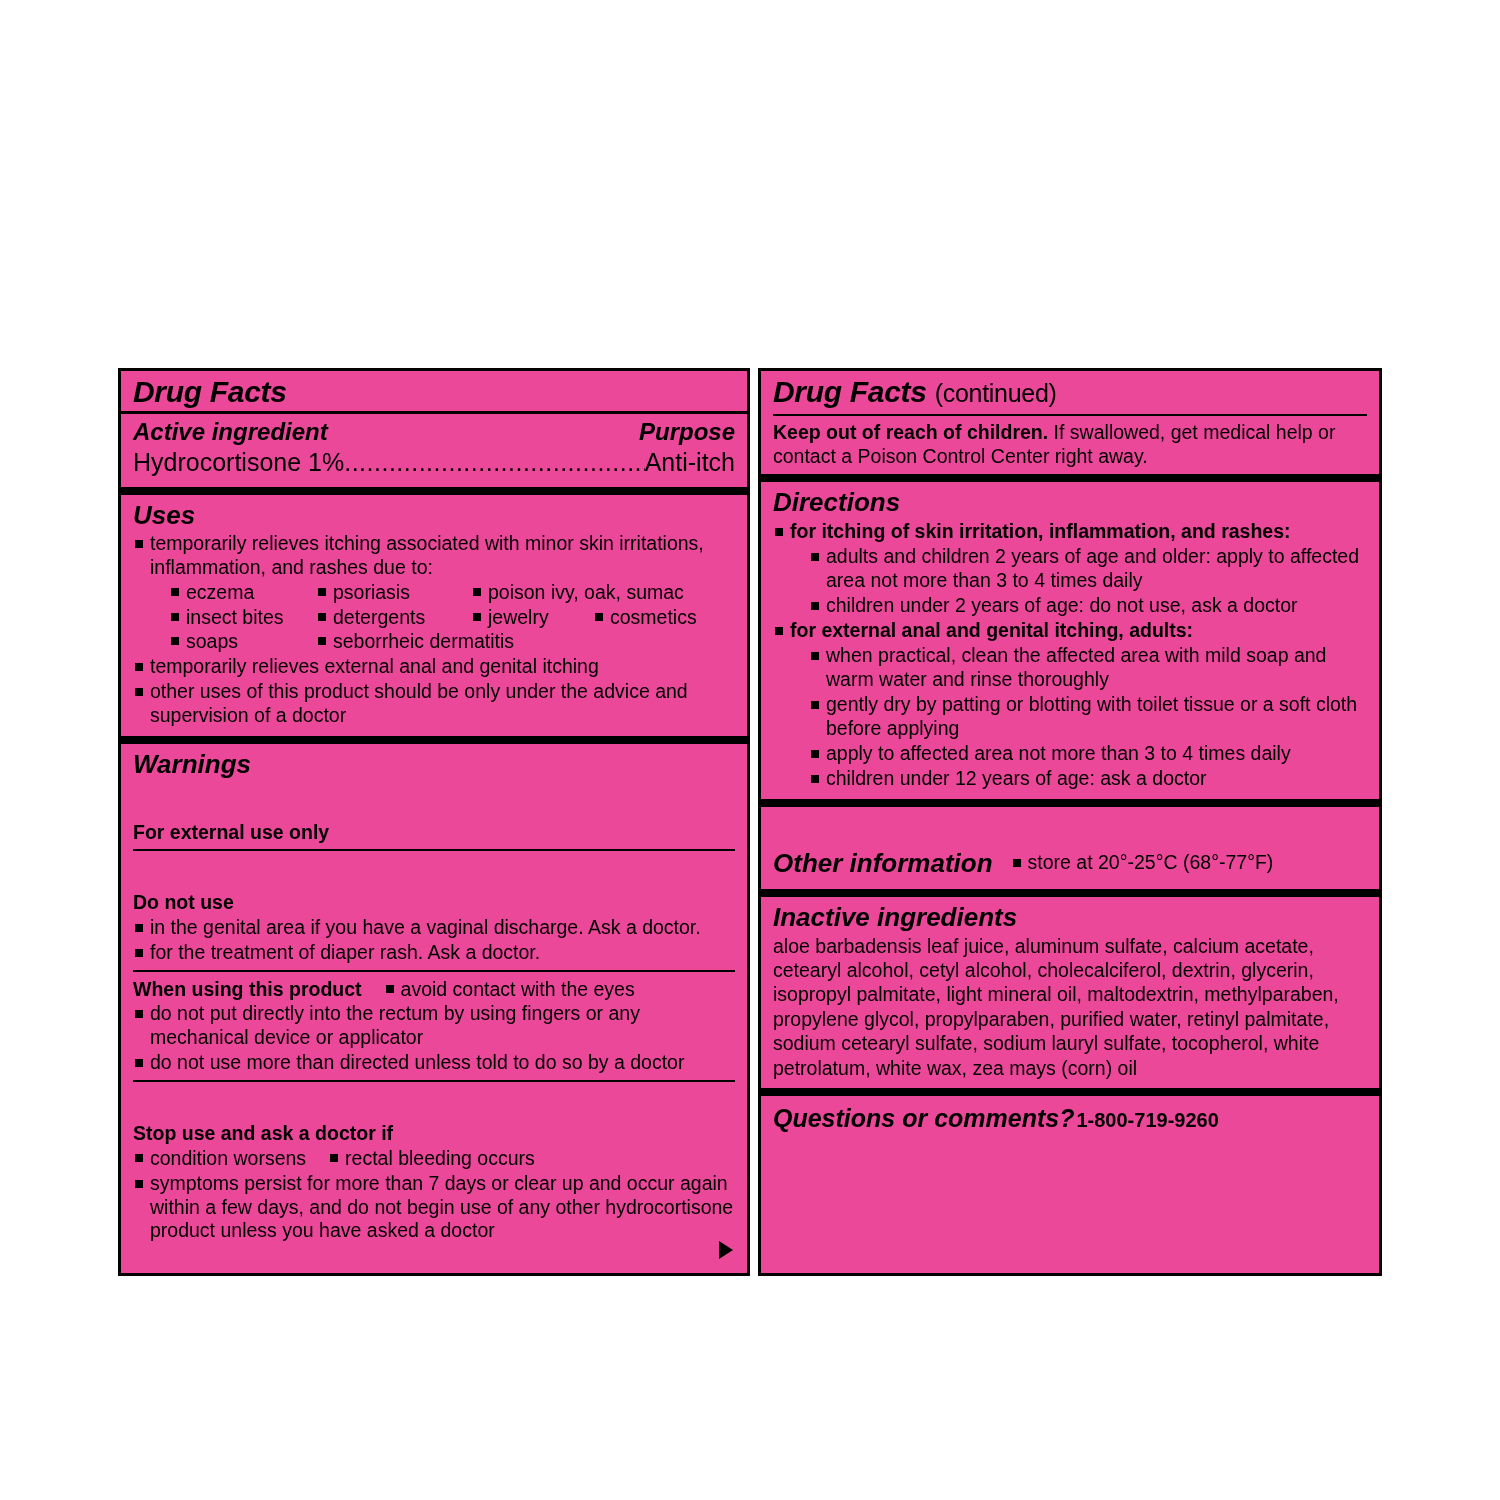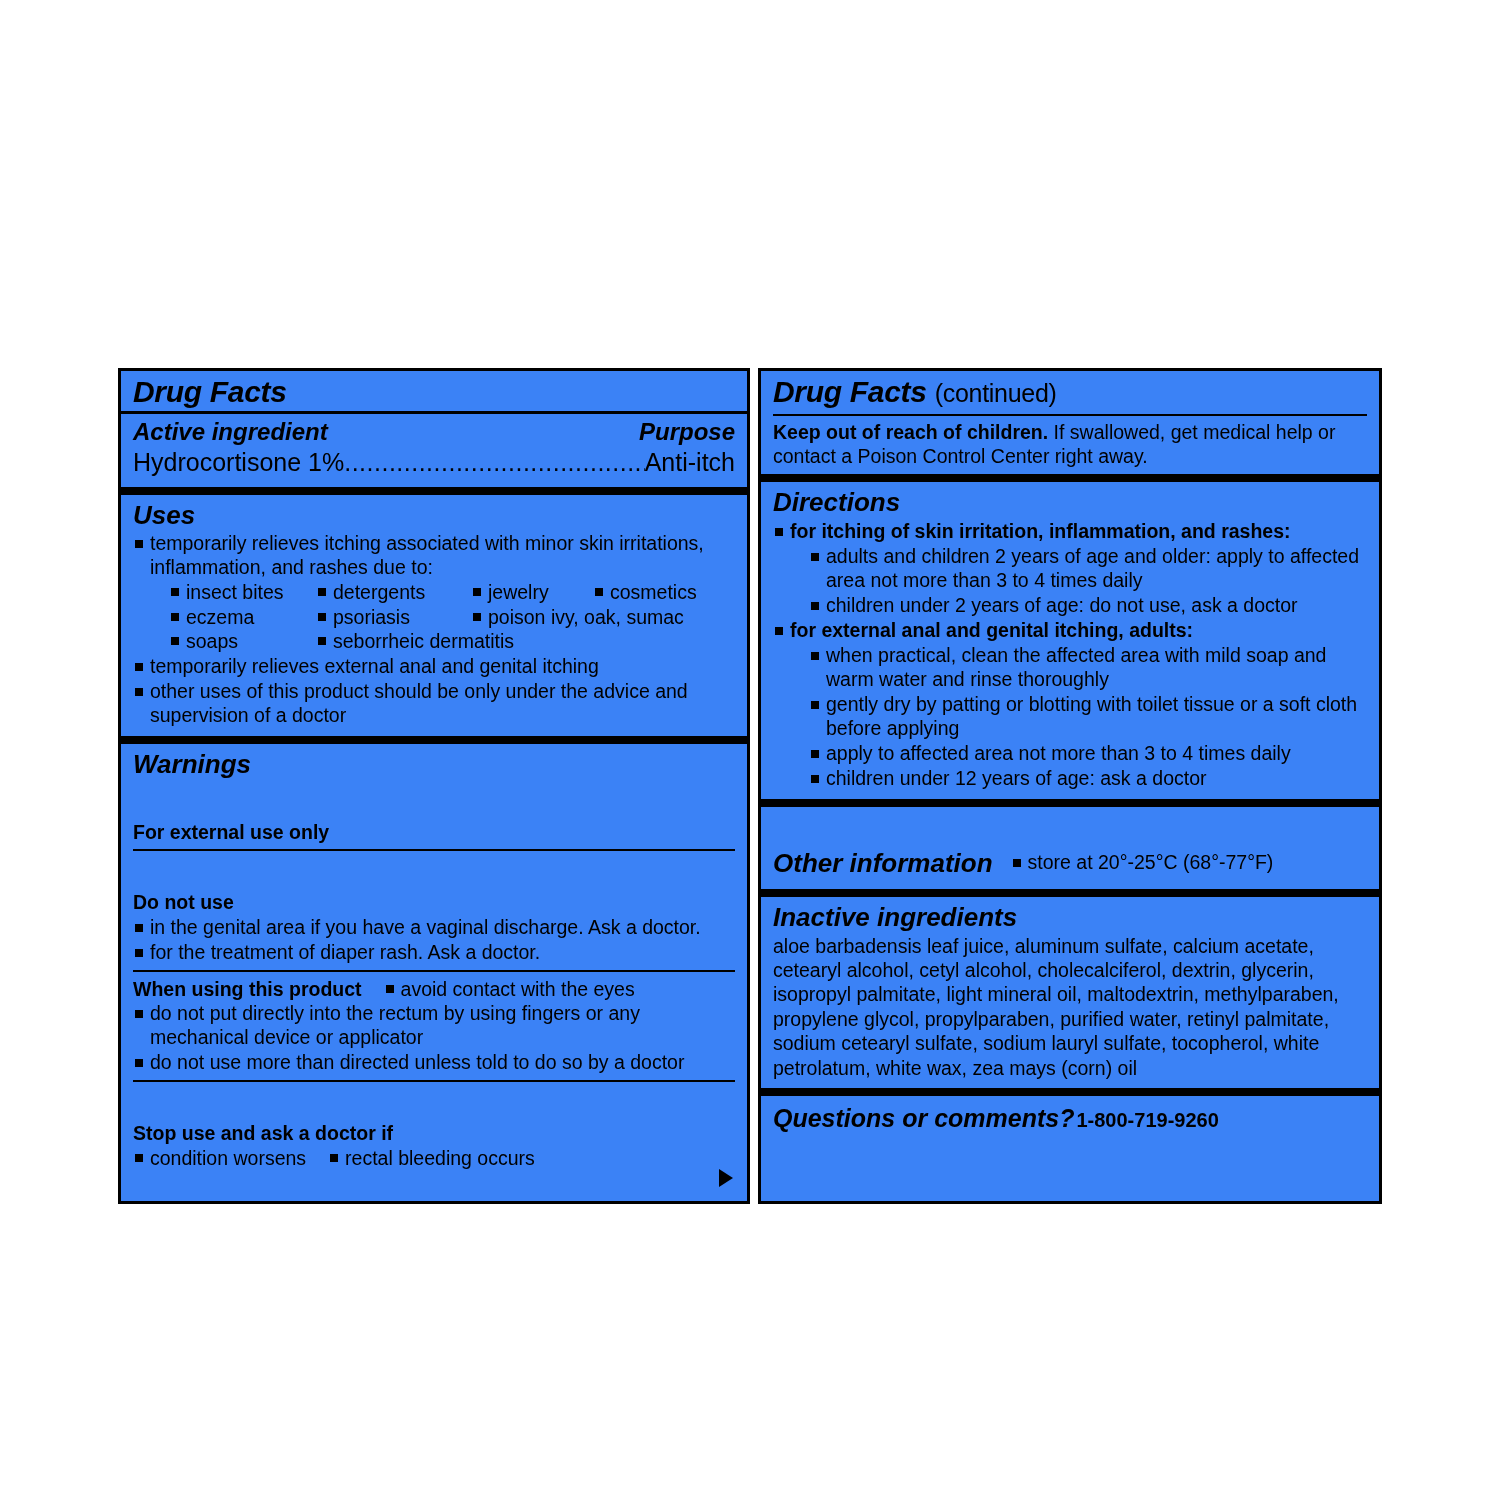--- a/index.html
+++ b/index.html
@@ -18,21 +18,21 @@
     position: absolute;
     left: 118px;
     top: 368px;
     width: 1264px;
     display: flex;
     gap: 0;
   }
   .panel {
     border: 3px solid #000;
     box-sizing: border-box;
-    background: #3b82f6;
+    background: #ec4899;
   }
   .panel-left {
     width: 632px;
   }
   .panel-right {
     width: 632px;
     margin-left: 8px;
   }
   .sec {
     padding: 4px 12px 8px 12px;
@@ -241,31 +241,31 @@
         </div>
       </div>
 
       <div class="sec">
         <div class="sechead">Uses</div>
         <ul class="bl">
           <li>temporarily relieves itching associated with minor skin irritations, inflammation, and rashes due to:</li>
         </ul>
         <div class="grid-uses">
           <div class="gline">
+            <span class="gitem w1">eczema</span>
+            <span class="gitem w2">psoriasis</span>
+            <span class="gitem">poison ivy, oak, sumac</span>
+          </div>
+          <div class="gline">
             <span class="gitem w1">insect bites</span>
             <span class="gitem w2">detergents</span>
             <span class="gitem" style="width:105px;">jewelry</span>
             <span class="gitem">cosmetics</span>
           </div>
           <div class="gline">
-            <span class="gitem w1">eczema</span>
-            <span class="gitem w2">psoriasis</span>
-            <span class="gitem">poison ivy, oak, sumac</span>
-          </div>
-          <div class="gline">
             <span class="gitem w1">soaps</span>
             <span class="gitem">seborrheic dermatitis</span>
           </div>
         </div>
         <ul class="bl">
           <li>temporarily relieves external anal and genital itching</li>
           <li>other uses of this product should be only under the advice and supervision of a doctor</li>
         </ul>
       </div>
 
@@ -289,20 +289,23 @@
           <li>do not put directly into the rectum by using fingers or any mechanical device or applicator</li>
           <li>do not use more than directed unless told to do so by a doctor</li>
         </ul>
         <div class="rule"></div>
 
         <div class="txt bold">Stop use and ask a doctor if</div>
         <div class="row-inline">
           <span class="inline-b" style="margin-right:22px;">condition worsens</span>
           <span class="inline-b">rectal bleeding occurs</span>
         </div>
+        <ul class="bl">
+          <li>symptoms persist for more than 7 days or clear up and occur again within a few days, and do not begin use of any other hydrocortisone product unless you have asked a doctor</li>
+        </ul>
       </div>
 
       <div class="arrow"></div>
     </div>
   </div>
 
   <div class="panel panel-right">
 
     <div class="sec" style="padding-bottom:6px;">
       <div class="title">

